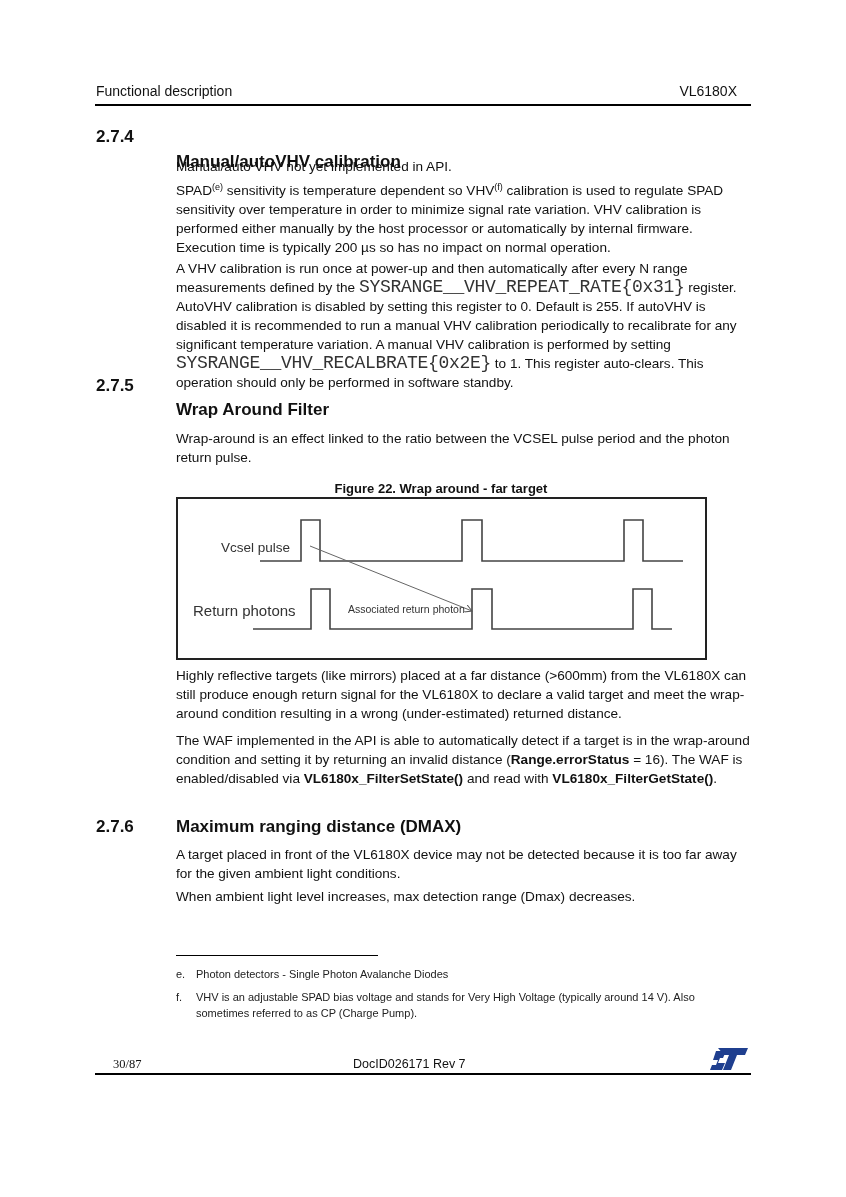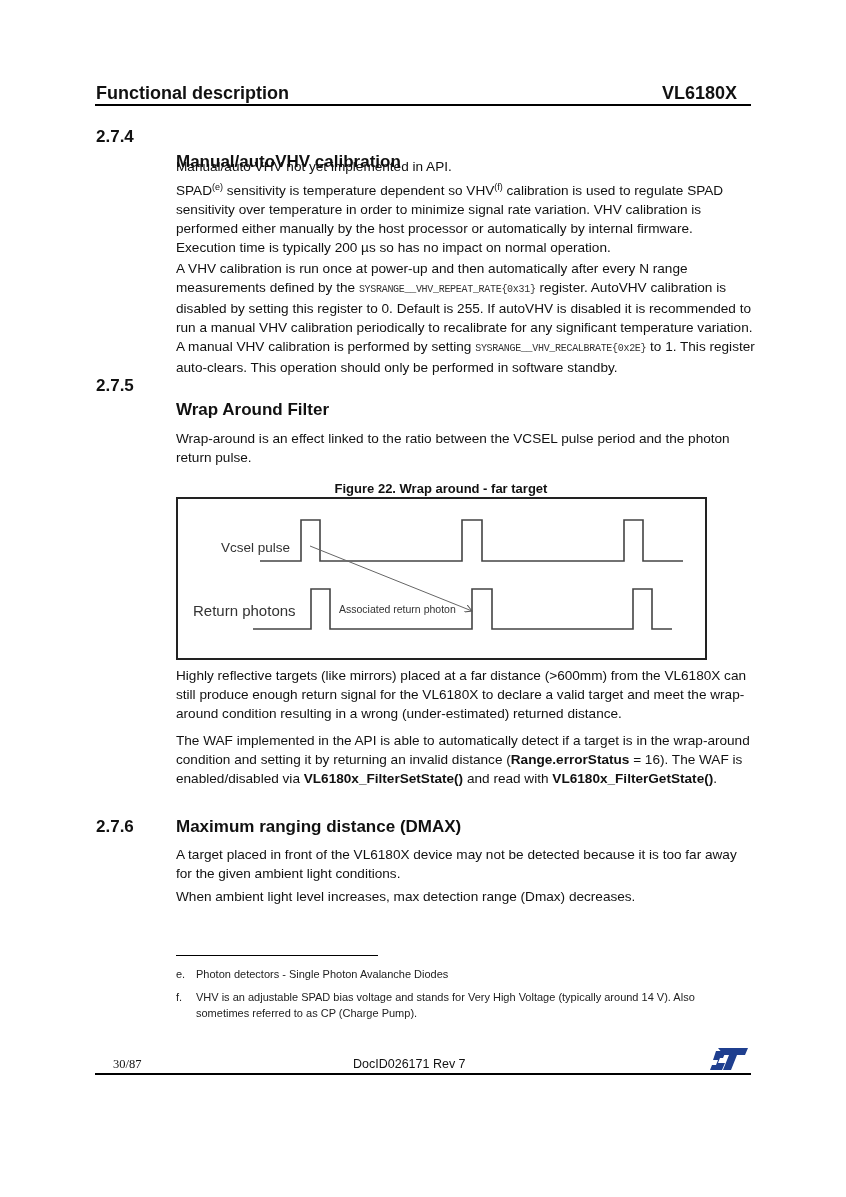--- a/index.html
+++ b/index.html
@@ -1,24 +1,24 @@
 <!DOCTYPE html>
 <html><head>
   <meta charset="utf-8">
   <style>
     html, body { margin: 0; padding: 0; background: #ffffff; }
     body { width: 846px; height: 1197px; position: relative; overflow: hidden;
            font-family: "Liberation Sans", sans-serif; color: #111; }
     .abs { position: absolute; }
-    .hdr { top: 83px; font-size: 18px; font-weight: bold; }
+    .hdr { top: 83px; font-size: 14px; font-weight: normal; }
     .rule { left: 95px; width: 656px; height: 2px; background: #000; }
     .sec-num { left: 96px; font-size: 17px; font-weight: bold; }
     .sec-title { left: 176px; font-size: 17px; font-weight: bold; }
     .para { left: 176px; width: 580px; font-size: 13.6px; line-height: 19px; }
-    .mono { font-family: "Liberation Mono", monospace; font-size: 10px; color: #333; letter-spacing: -0.3px; }
+    .mono { font-family: "Liberation Mono", monospace; font-size: 18px; color: #333; letter-spacing: -0.3px; }
     sup { font-size: 9px; line-height: 0; vertical-align: 5px; }
     b { font-weight: bold; }
     .fig-caption { left: 176px; width: 530px; text-align: center; top: 481px; font-size: 13px; font-weight: bold; }
     .fig-box { left: 176px; top: 497px; width: 527px; height: 159px; border: 2px solid #222; box-sizing: content-box; }
     .foot { left: 196px; font-size: 11px; line-height: 16px; color: #222; }
     .footer-text { top: 1057px; font-size: 12.5px; }
   </style>
 </head>
 <body>
 
@@ -56,21 +56,21 @@
 
   <polyline points="260,561 301,561 301,520 320,520 320,561 462,561 462,520 482,520 482,561 624,561 624,520 643,520 643,561 683,561" fill="none" stroke="#444" stroke-width="1.6"></polyline>
 
   <polyline points="253,629 311,629 311,589 330,589 330,629 472,629 472,589 492,589 492,629 633,629 633,589 652,589 652,629 672,629" fill="none" stroke="#444" stroke-width="1.6"></polyline>
 
   <line x1="310" y1="546" x2="472" y2="611" stroke="#666" stroke-width="1" marker-end="url(#arrowhead)"></line>
 </svg>
 
 <div class="abs" style="left:221px;top:540px;font-size:13.5px;color:#333;text-align:right;">Vcsel pulse</div>
 <div class="abs" style="left:193px;top:602px;font-size:15px;color:#333;">Return photons</div>
-<div class="abs" style="left:339px;top:603px;font-size:10.5px;color:#333;">Associated return photon</div>
+<div class="abs" style="left:348px;top:603px;font-size:10.5px;color:#333;">Associated return photon</div>
 
 <div class="abs para" style="top:666px;">Highly reflective targets (like mirrors) placed at a far distance (&gt;600mm) from the VL6180X can still produce enough return signal for the VL6180X to declare a valid target and meet the wrap-around condition resulting in a wrong (under-estimated) returned distance.</div>
 
 <div class="abs para" style="top:731px;">
   <span>The WAF implemented in the API is able to automatically detect if a target is in the wrap-around condition and setting it by returning an invalid distance (</span><b>Range.errorStatus</b><span> = 16). The WAF is enabled/disabled via </span><b>VL6180x_FilterSetState()</b><span> and read with </span><b>VL6180x_FilterGetState()</b><span>.</span>
 </div>
 
 <div class="abs sec-num" style="top:817px;">2.7.6</div>
 <div class="abs sec-title" style="top:817px;">Maximum ranging distance (DMAX)</div>
 

